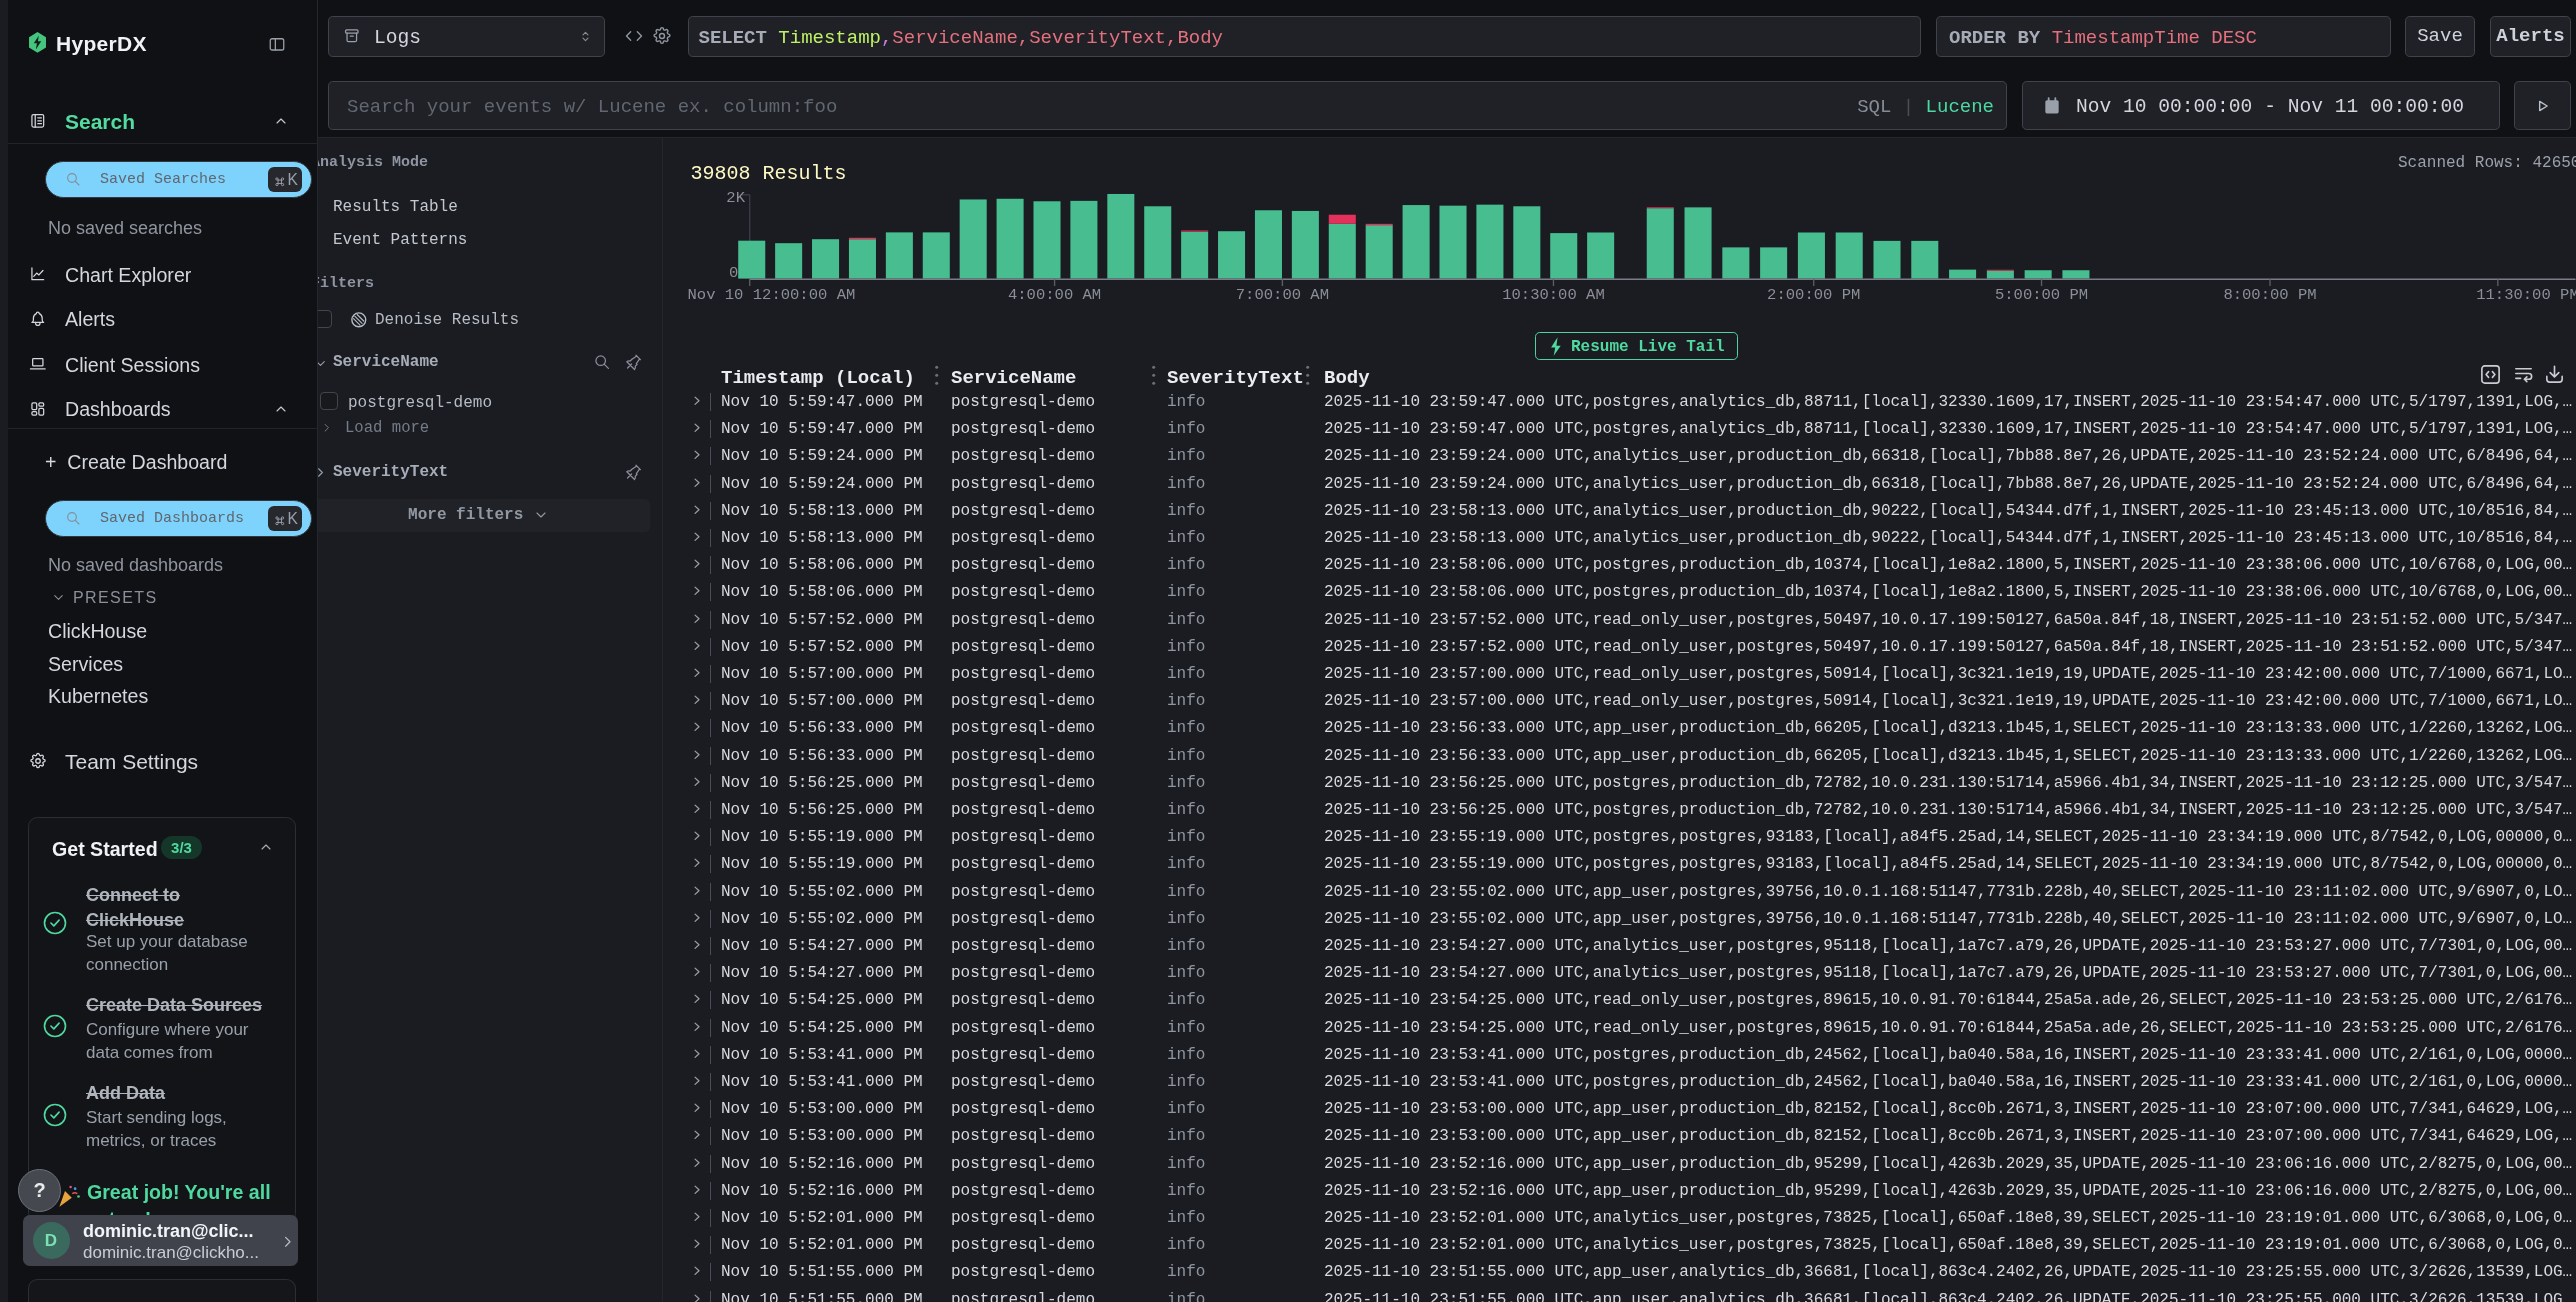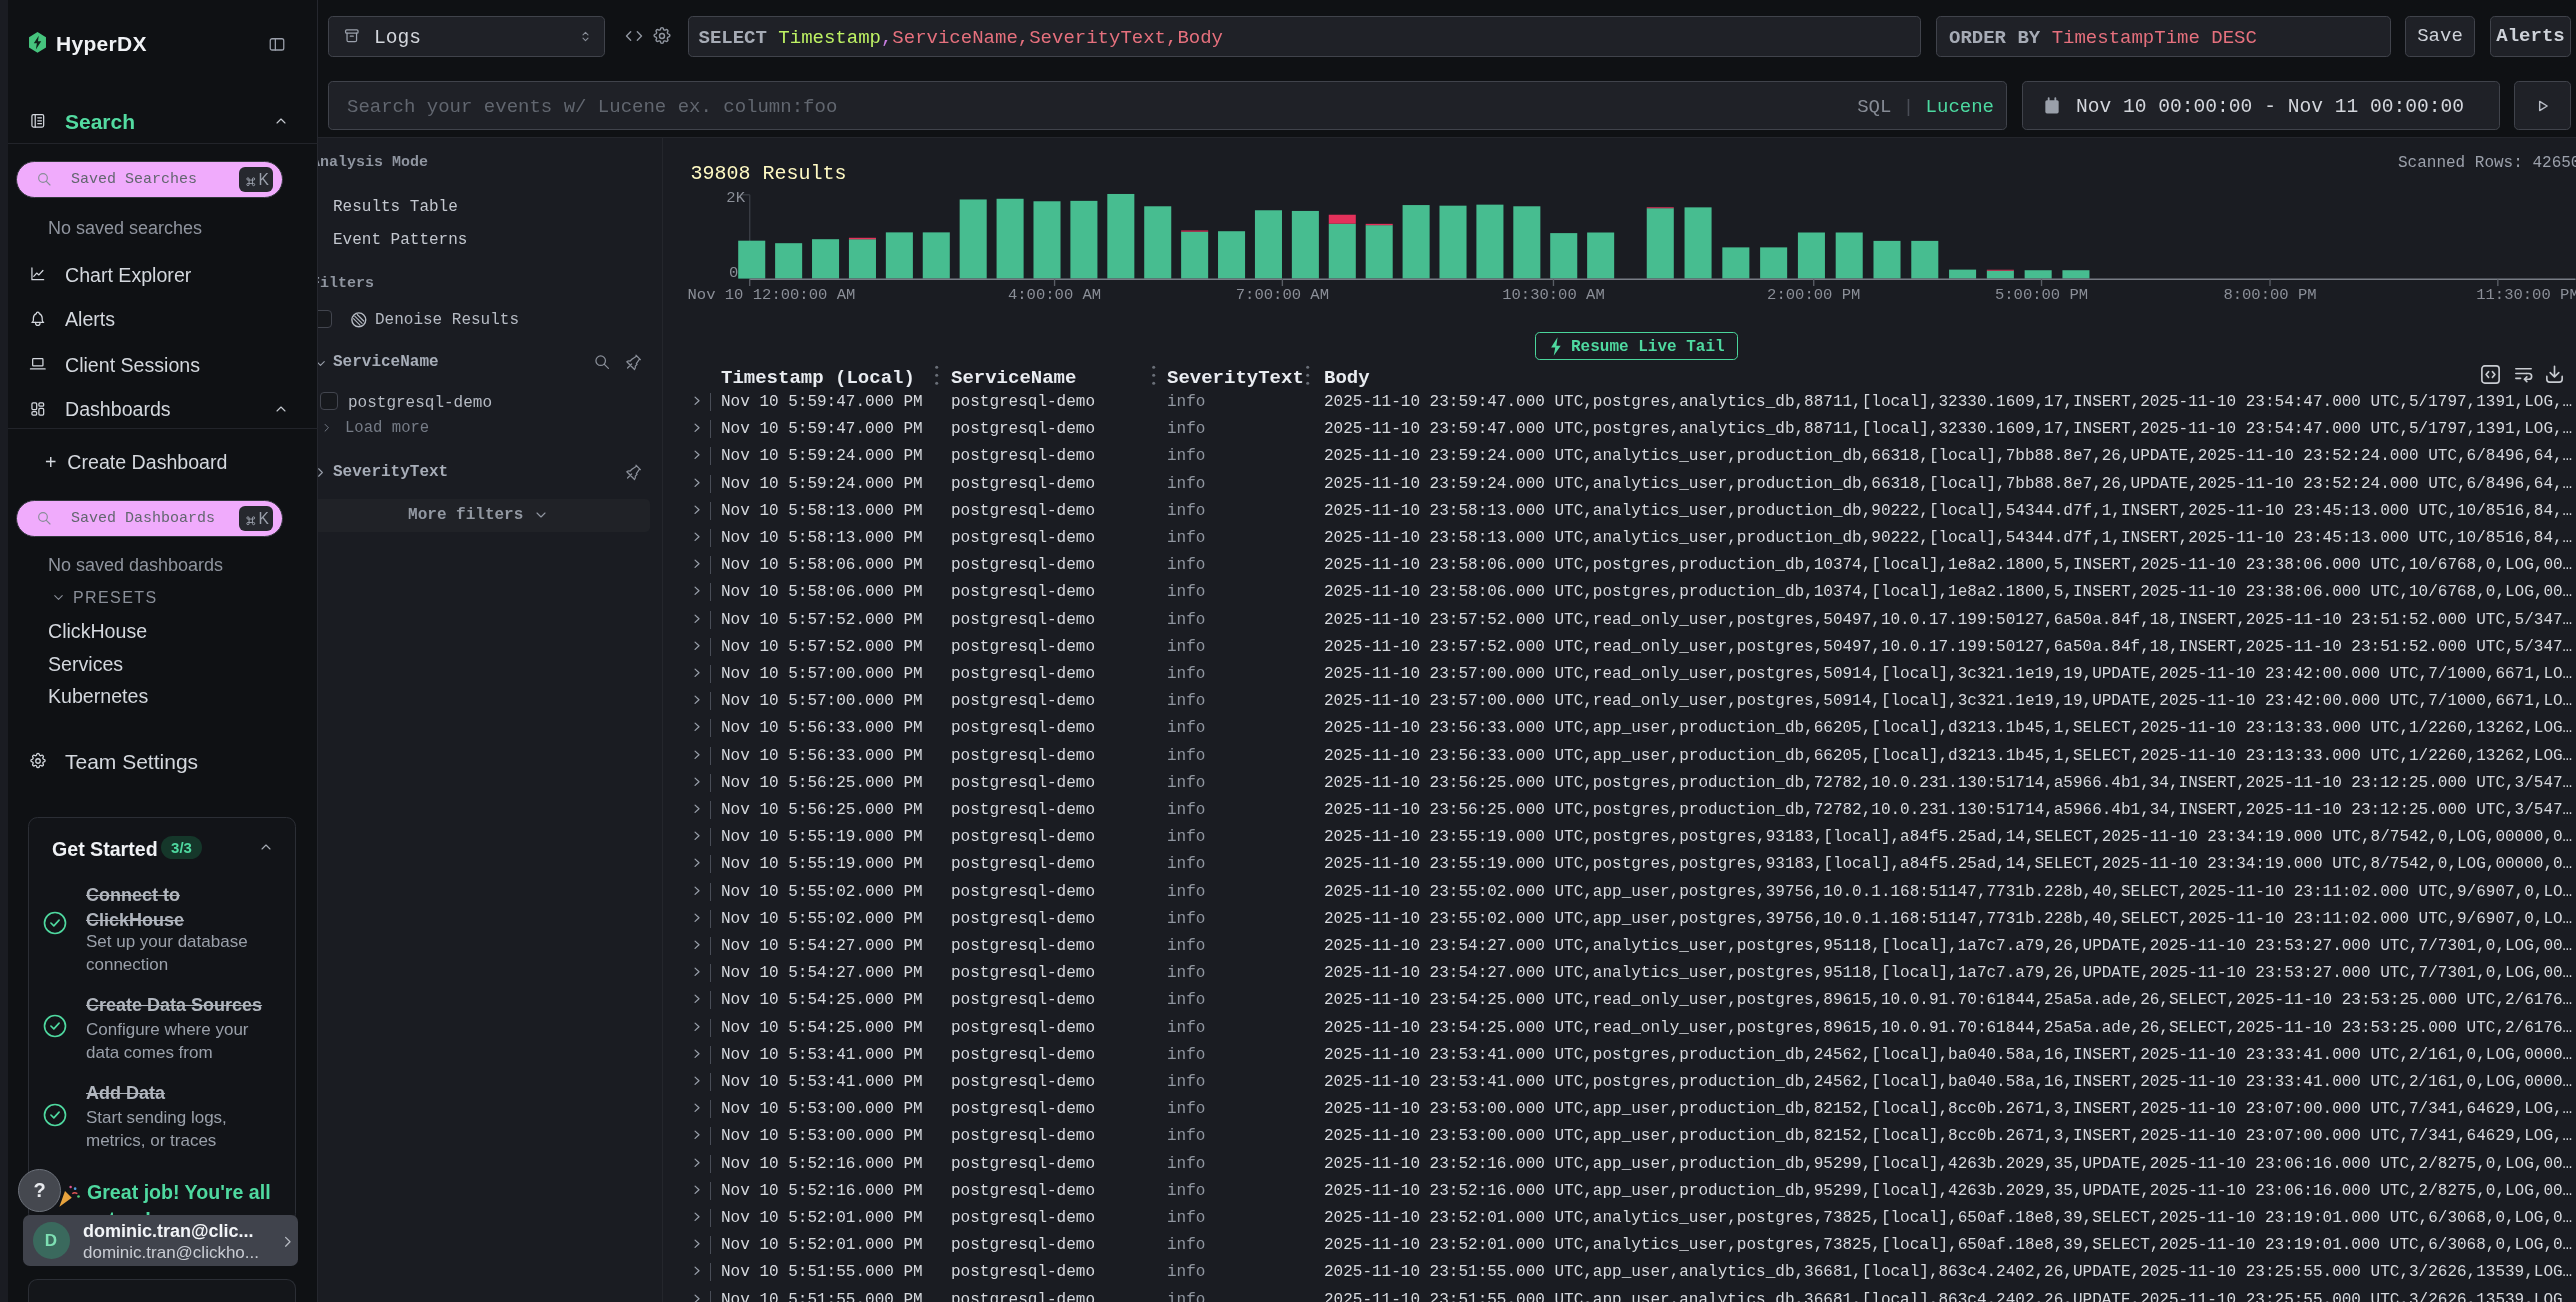--- a/index.html
+++ b/index.html
@@ -1,21 +1,21 @@
 <!DOCTYPE html>
 <html style="font-size:10.8px"><head><meta charset="utf-8"><title>HyperDX</title>
 <style>
 *{margin:0;padding:0;box-sizing:border-box;}
 html,body{width:2576px;height:1303px;overflow:hidden;}
 body{background:#1a1c22;font-family:"Liberation Mono",monospace;position:relative;}
 .abs{position:absolute;}
 
 #sidebar{position:absolute;left:0;top:0;width:310px;height:1303px;background:#0f1114;border-right:1.4px solid #25272e;margin-left:8px;}
 .snav{position:absolute;left:57px;font-family:"Liberation Sans",sans-serif;font-size:19.6px;color:#d4d8de;text-align:right;}
-.pill{position:absolute;left:8px;width:267px;height:37px;border:1.4px solid #33363d;border-radius:19px;background:#f0abfc;}
+.pill{position:absolute;left:37px;width:267px;height:37px;border:1.4px solid #33363d;border-radius:19px;background:#7dd3fc;}
 .pill .ph{position:absolute;left:54px;top:8.8px;font-size:15px;color:#62666f;letter-spacing:0px;}
 .kbd{position:absolute;right:8.8px;top:5.4px;width:34px;height:25px;background:#26282e;border-radius:6px;color:#9aa0ab;
  font-size:15.6px;text-align:center;line-height:25px;font-family:"Liberation Sans",sans-serif;}
 
 #gscard{position:absolute;left:20px;top:817px;width:268px;height:406px;border:1.4px solid #2b2e35;border-radius:9.5px;background:#121418;}
 .gtitle{font-family:"Liberation Sans",sans-serif;font-weight:bold;font-size:18px;color:#b0b5bd;text-decoration:line-through;}
 .gsub{font-family:"Liberation Sans",sans-serif;font-size:17px;color:#9aa0aa;line-height:23px;}
 
 #topbar{position:absolute;left:311px;top:0;width:2265px;height:138px;background:#0f1114;border-bottom:1.4px solid #24262c;}
 .box{position:absolute;background:#1f2127;border:1.4px solid #40434b;border-radius:4.7px;}

